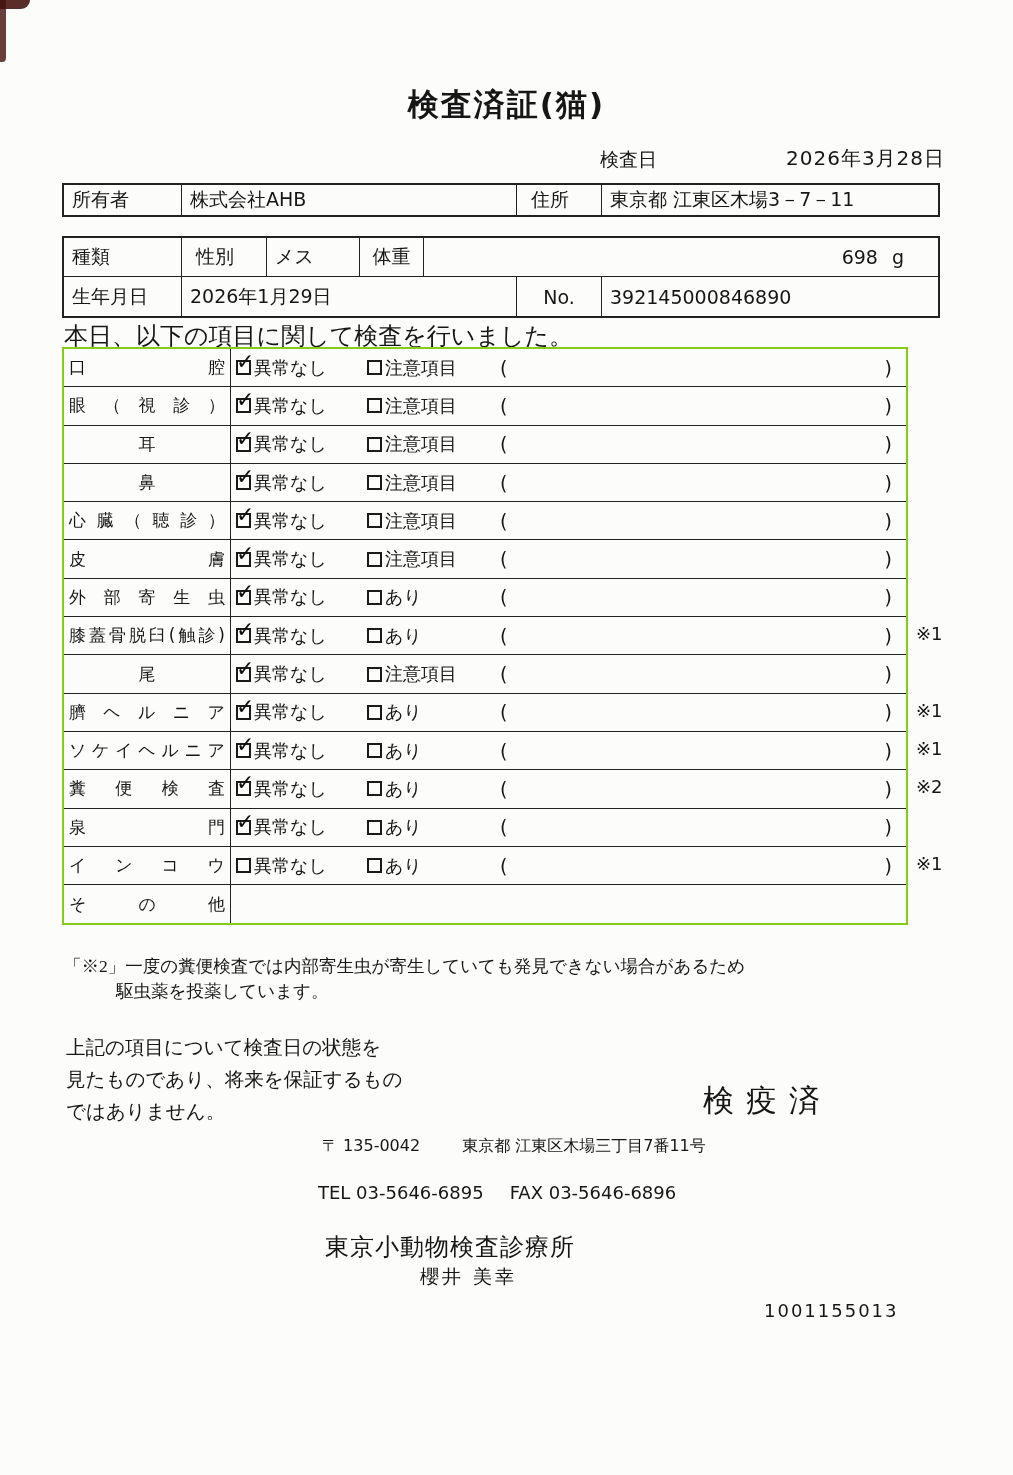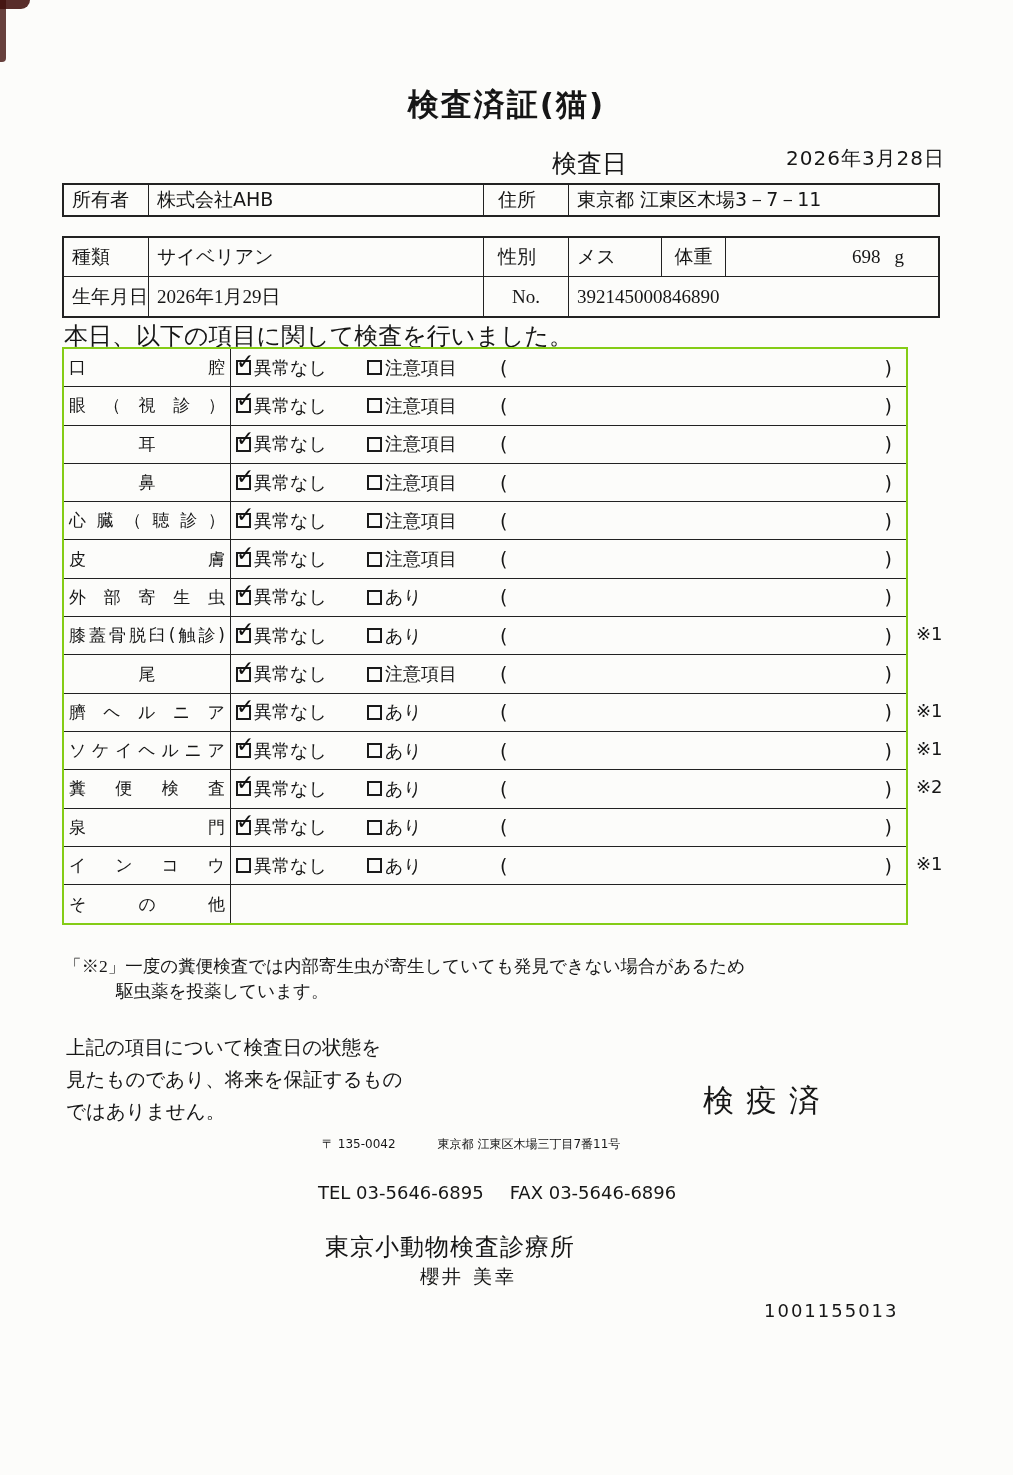--- a/index.html
+++ b/index.html
@@ -10,34 +10,34 @@
     font-family:"DejaVu Sans","Liberation Sans",sans-serif;
     padding-left:12px;
   }
   
   .artifact { position:absolute; background:#41100c; }
   .a1 { top:0; left:0; width:30px; height:9px; border-radius:0 0 9px 0; opacity:.88; }
   .a2 { top:0; left:0; width:6px; height:62px; opacity:.8; border-radius:0 0 4px 0; }
 
   .title { position:absolute; top:84px; left:0; width:100%; text-align:center;
            font-size:31px; font-weight:600; letter-spacing:2px; }
-  .date-label { position:absolute; top:147px; left:552px; font-size:25px; }
+  .date-label { position:absolute; top:147px; left:600px; font-size:19px; }
   .date-value { position:absolute; top:145px; left:786px; font-size:20px; letter-spacing:1px; }
 
   .tableA { position:absolute; top:183px; left:62px; width:878px; height:34px;
             border:2px solid #222; display:flex; }
   .tableB { position:absolute; top:236px; left:62px; width:878px; border:2px solid #222; }
-  .trow { display:flex; height:39px; border-bottom:1px solid #222;font-family:Liberation Serif, serif; }
+  .trow { display:flex; height:39px; border-bottom:1px solid #222; }
   .trow.last { border-bottom:none; }
   .cell { display:flex; align-items:center; border-right:1px solid #222;
           padding-left:8px; font-size:19px; white-space:nowrap; }
   .cell.noborder, .tableA .cell:last-child, .trow .cell:last-child { border-right:none; }
   .lab2 { padding-left:14px; }
   .labc { justify-content:center; padding-left:0; }
-  .w103{width:85px;} .w335{width:335px;} .w85{width:85px;} .w93{width:93px;} .w64{width:64px;}
+  .w103{width:118px;} .w335{width:335px;} .w85{width:85px;} .w93{width:93px;} .w64{width:64px;}
   .flexfill { flex:1; }
   .weight { justify-content:flex-end; padding-right:34px; gap:14px; }
 
   .intro { position:absolute; top:320px; left:64px; font-size:24px; }
 
   .checks { position:absolute; top:347px; left:62px; width:846px; border:2px solid #84cc16; }
   .crow { position:relative; display:flex; height:38.3px; border-bottom:1px solid #222; }
   .crow:last-child { border-bottom:none; }
   .clabel { width:167px; border-right:1px solid #222; display:flex; align-items:center; padding:0 5px; }
   .clabel span { width:100%; font-size:17px; text-align:justify; text-align-last:justify; }
@@ -56,21 +56,21 @@
   .fn1 { top:928px; left:64px; }
   .fn2 { top:954px; left:64px;font-family:Liberation Serif, serif; }
   .fn3 { top:979px; left:116px; }
 
   .disc { position:absolute; left:66px; font-size:19.5px; }
   .disc1 { top:1034px; } .disc2 { top:1066px; } .disc3 { top:1098px; }
 
   .stamp { position:absolute; top:1080px; left:703px; font-size:31px;
            letter-spacing:12px; font-weight:500; }
 
-  .addr { position:absolute; top:1136px; left:322px; font-size:12px; display:flex; gap:42px; white-space:nowrap; }
+  .addr { position:absolute; top:1136px; left:322px; font-size:16px; display:flex; gap:42px; white-space:nowrap; }
   .telline { position:absolute; top:1182px; left:318px; font-size:18px; display:flex; gap:26px; white-space:nowrap; }
   .clinic { position:absolute; top:1231px; left:325px; font-size:24px; letter-spacing:1px; font-weight:500; }
   .person { position:absolute; top:1264px; left:420px; font-size:19px; letter-spacing:3px; }
   .serial { position:absolute; top:1300px; left:764px; font-size:18px; letter-spacing:2px; }
 </style>
 </head>
 <body>
 
 <div class="page">
   <div class="artifact a1"></div>
@@ -83,21 +83,20 @@
   <div class="tableA">
     <div class="cell lab w103">所有者</div>
     <div class="cell val w335">株式会社AHB</div>
     <div class="cell lab2 w85">住所</div>
     <div class="cell val flexfill">東京都 江東区木場3－7－11</div>
   </div>
 
   <div class="tableB">
     <div class="trow">
       <div class="cell lab w103">種類</div>
-      <div class="cell val w335">サイベリアン</div>
       <div class="cell lab2 w85">性別</div>
       <div class="cell val w93">メス</div>
       <div class="cell labc w64">体重</div>
       <div class="cell weight flexfill">
         <span>698</span>
         <span class="unit">g</span>
       </div>
     </div>
     <div class="trow last">
       <div class="cell lab w103">生年月日</div>

